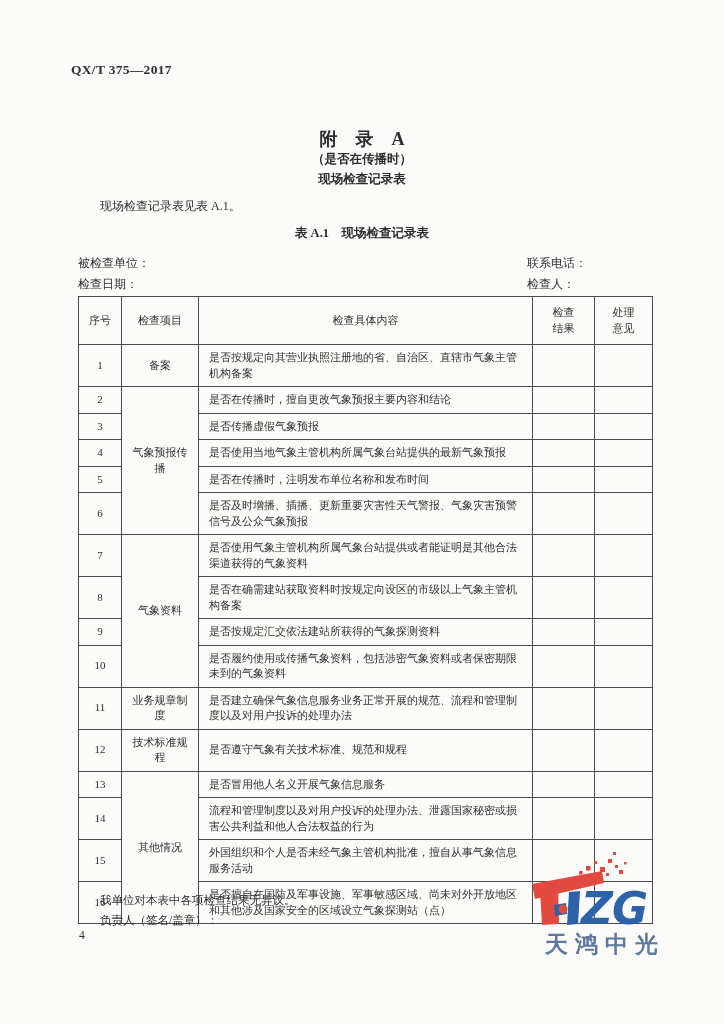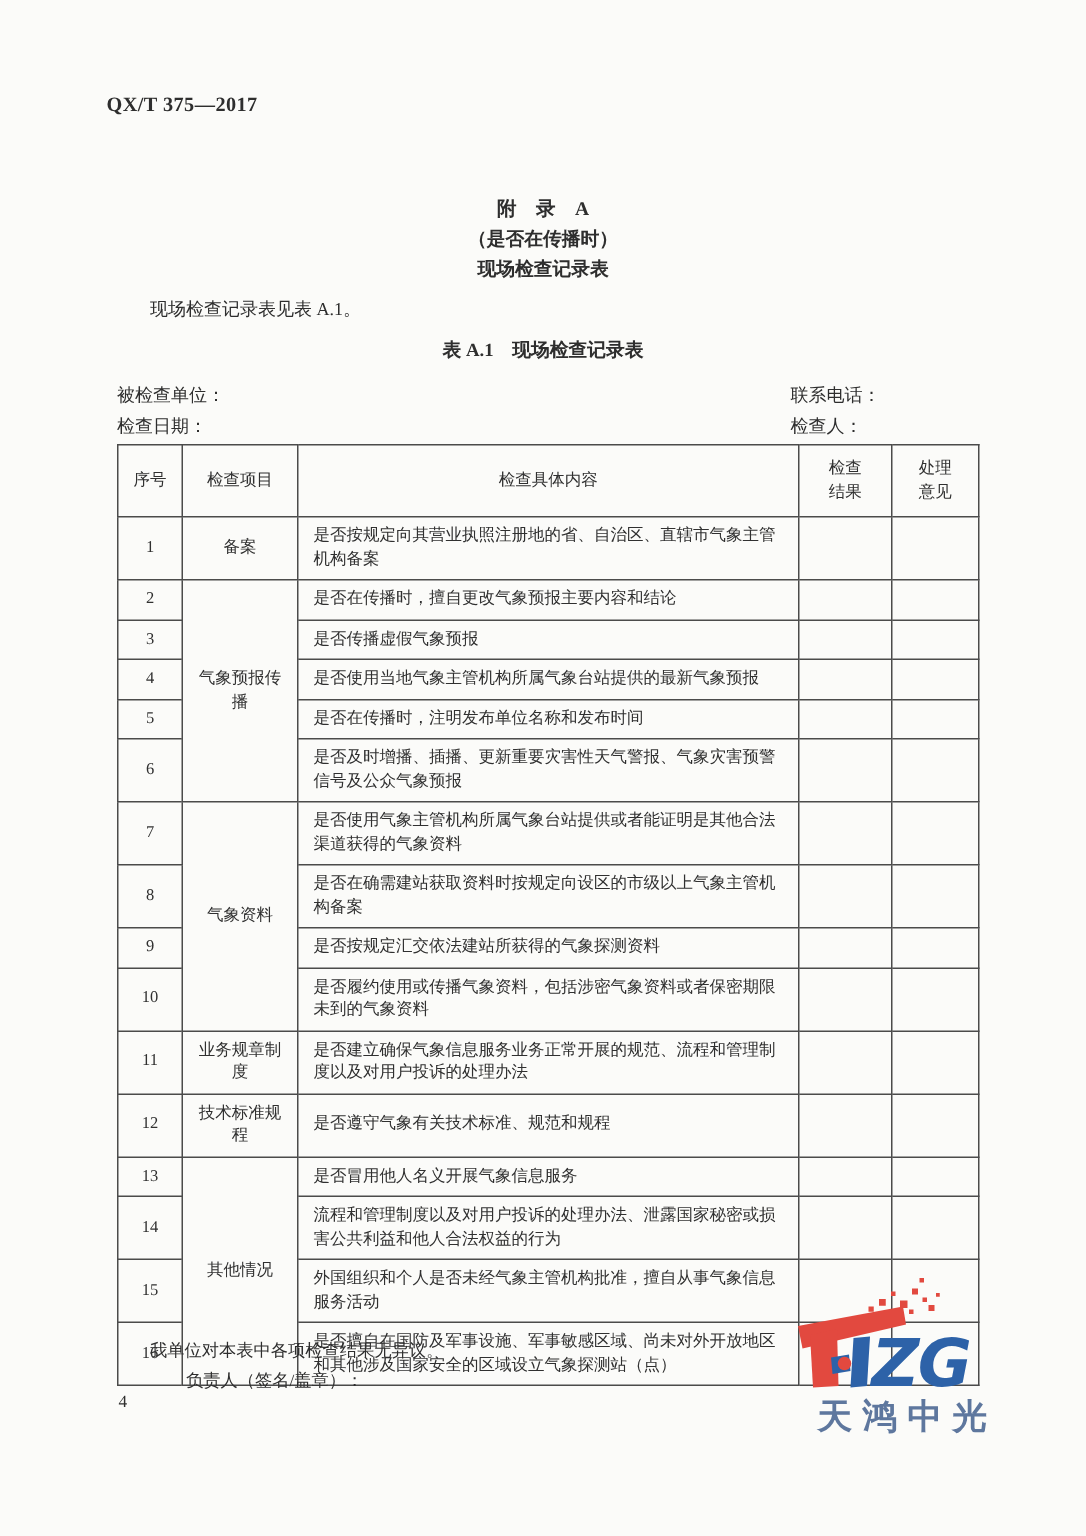--- a/index.html
+++ b/index.html
@@ -3,21 +3,21 @@
 <meta charset="utf-8">
 <style>
   html,body{margin:0;padding:0;}
   body{
     width:724px;height:1024px;position:relative;overflow:hidden;
     background:#fbfbf9;color:#2e2e2e;
     font-family:"Liberation Serif","DejaVu Serif",serif;
   }
   .doc-code{position:absolute;left:71px;top:62px;font-size:13.5px;font-weight:bold;letter-spacing:.3px;}
   .appendix{position:absolute;left:0;top:129px;width:100%;text-align:center;font-weight:bold;}
-  .appendix .l1{font-size:13px;line-height:20px;}
+  .appendix .l1{font-size:18px;line-height:20px;}
   .appendix .l2{font-size:12.5px;line-height:20px;}
   .appendix .l3{font-size:12.5px;line-height:20px;}
   .intro{position:absolute;left:100px;top:198px;font-size:12px;}
   .caption{position:absolute;left:0;top:225px;width:100%;text-align:center;font-size:12.5px;font-weight:bold;}
   .meta{position:absolute;left:78px;top:253px;width:574px;font-size:12px;}
   .meta .row{height:20.5px;line-height:20.5px;position:relative;}
   .meta .right{position:absolute;left:449px;top:0;}
   table.inspection{
     position:absolute;left:78px;top:296px;width:574px;
     border-collapse:collapse;table-layout:fixed;
@@ -25,21 +25,21 @@
   }
   table.inspection td,table.inspection th{
     border:1px solid #4b4b4b;padding:5px 6px;line-height:15.5px;
     font-weight:normal;text-align:center;vertical-align:middle;
     overflow:hidden;
   }
   table.inspection td.content{text-align:left;padding:5px 10px;}
   table.inspection th{padding:8px 4px;}
   .pre{white-space:pre-line;}
   .footnote1{position:absolute;left:100px;top:893px;font-size:11.5px;}
-  .footnote2{position:absolute;left:100px;top:913px;font-size:11.5px;margin-left:24px;}
+  .footnote2{position:absolute;left:100px;top:913px;font-size:11.5px;}
   .page-num{position:absolute;left:79px;top:929px;font-size:11.5px;}
   .logo{position:absolute;left:520px;top:840px;width:204px;height:150px;z-index:5;}
 </style>
 </head>
 <body>
 
 <div class="doc-code">QX/T 375—2017</div>
 
 <div class="appendix">
   <div class="l1">附　录　A</div>

